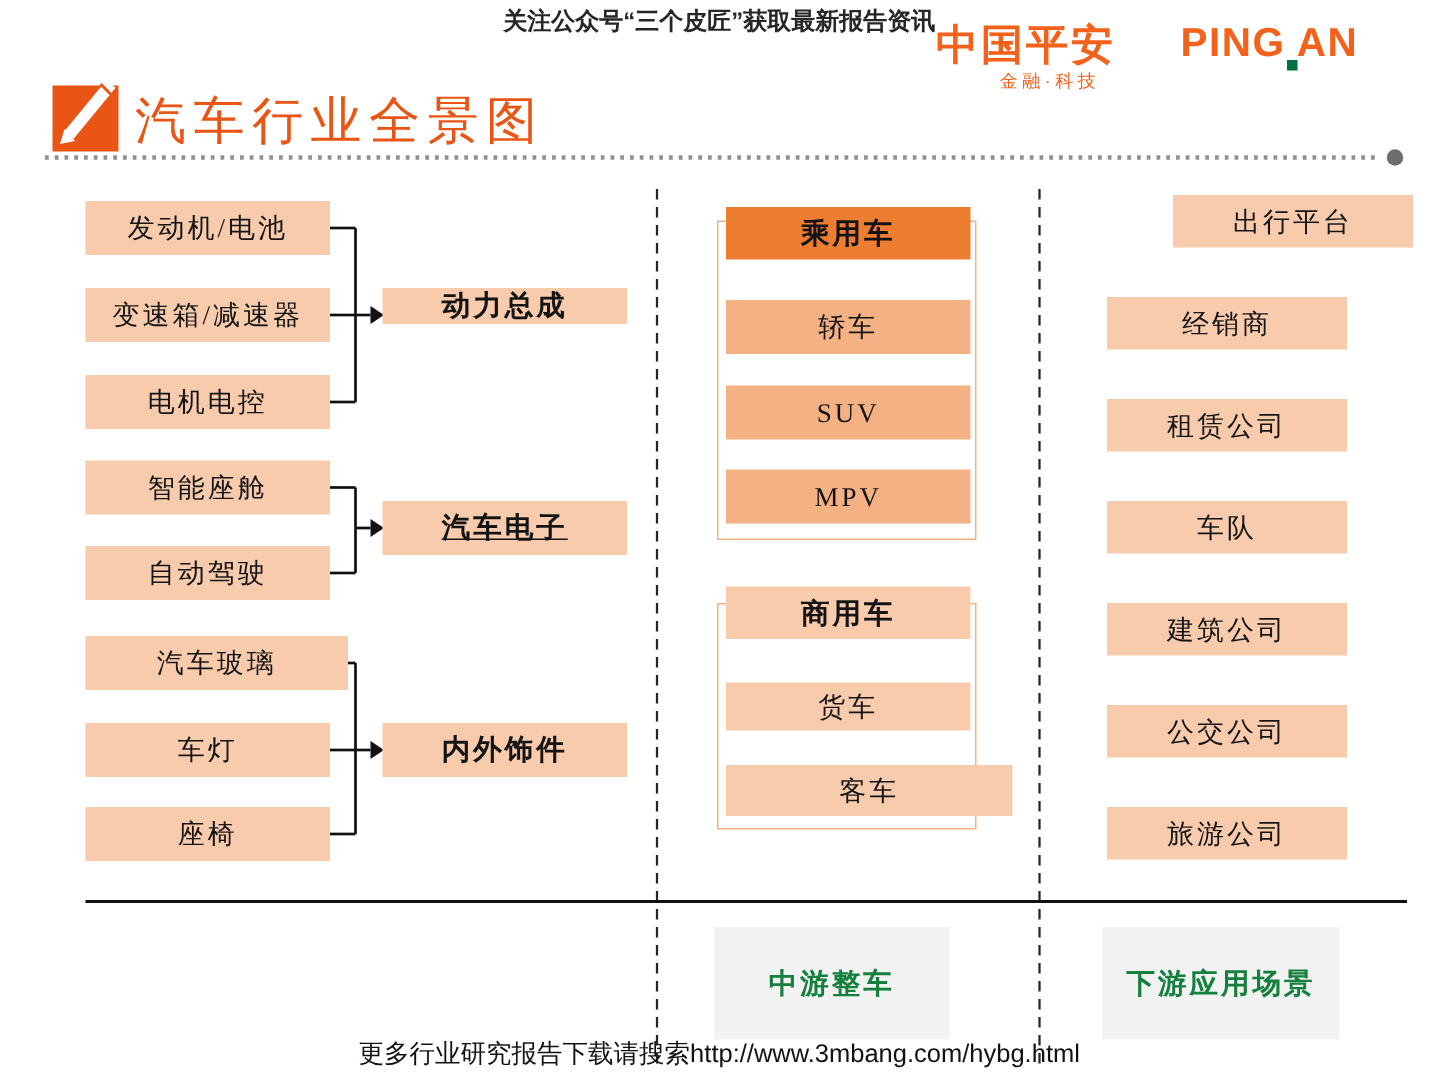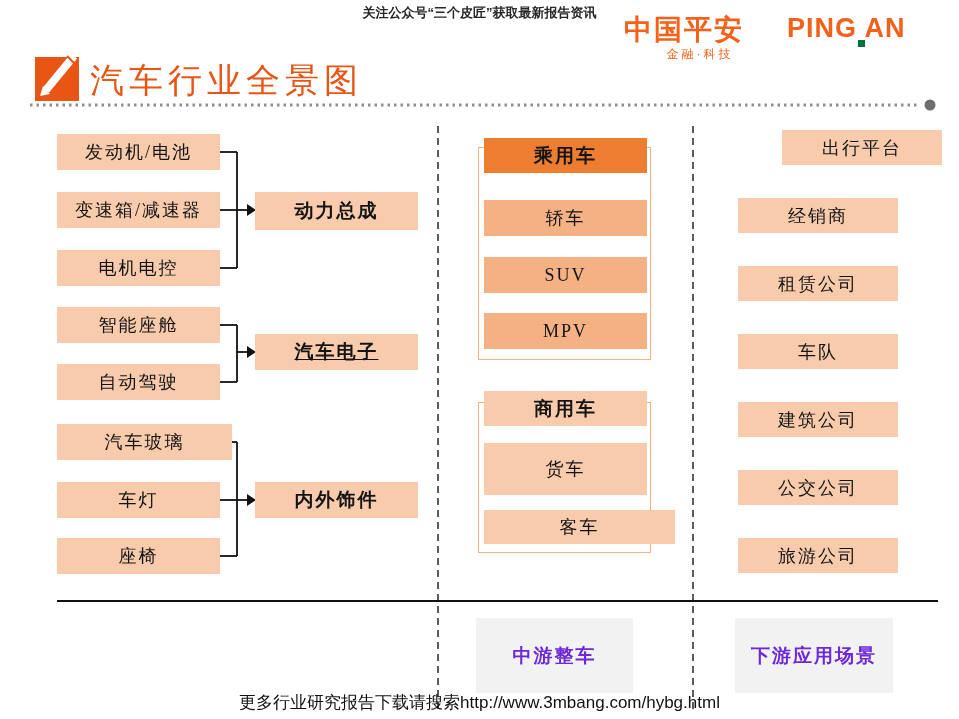--- a/index.html
+++ b/index.html
@@ -7,23 +7,23 @@
         font-family:"Liberation Sans",sans-serif;}
   .abs{position:absolute;}
   .bx{position:absolute;display:flex;align-items:center;justify-content:center;
       font-family:"Liberation Serif",serif;color:#141414;font-size:18px;letter-spacing:2px;}
   .light{background:#F8CBAD;}
   .mid{background:#F4B183;}
   .dark{background:#ED7D31;}
   .bold{font-weight:bold;font-size:19px;}
   .outline{position:absolute;border:1px solid #F4B183;background:transparent;}
   .graybx{position:absolute;background:#F2F2F2;display:flex;align-items:center;justify-content:center;
-      font-family:"Liberation Serif",serif;font-weight:bold;font-size:19px;color:#6d28d9;letter-spacing:2px;}
+      font-family:"Liberation Serif",serif;font-weight:bold;font-size:19px;color:#15803d;letter-spacing:2px;}
   #banner{position:absolute;top:4px;left:0;width:100%;text-align:center;
-      font-size:13px;font-weight:bold;color:#262626;}
+      font-size:16px;font-weight:bold;color:#262626;}
   #logo-cn{position:absolute;left:624px;top:11px;font-size:28px;font-weight:bold;color:#F4611A;letter-spacing:2px;}
   #logo-en{position:absolute;left:787px;top:13px;font-size:27px;font-weight:bold;color:#F4611A;letter-spacing:1px;}
   #logo-green{position:absolute;left:858px;top:40px;width:7px;height:7px;background:#00703C;}
   #logo-sub{position:absolute;left:624px;top:46px;width:152px;text-align:center;
       font-size:12px;color:#F4611A;letter-spacing:3px;}
   #title{position:absolute;left:90px;top:58px;font-size:34px;color:#E95514;
       letter-spacing:5px;font-family:"Liberation Serif",serif;}
   #footer{position:absolute;top:691px;left:0;width:100%;text-align:center;
       font-size:17px;color:#111;}
   svg{display:block;}
@@ -89,33 +89,33 @@
 
   <div class="bx light" style="left:57px;top:134px;width:163px;height:36px;">发动机/电池</div>
   <div class="bx light" style="left:57px;top:192px;width:163px;height:36px;">变速箱/减速器</div>
   <div class="bx light" style="left:57px;top:250px;width:163px;height:36px;">电机电控</div>
   <div class="bx light" style="left:57px;top:307px;width:163px;height:36px;">智能座舱</div>
   <div class="bx light" style="left:57px;top:364px;width:163px;height:36px;">自动驾驶</div>
   <div class="bx light" style="left:57px;top:424px;width:175px;height:36px;">汽车玻璃</div>
   <div class="bx light" style="left:57px;top:482px;width:163px;height:36px;">车灯</div>
   <div class="bx light" style="left:57px;top:538px;width:163px;height:36px;">座椅</div>
 
-  <div class="bx light bold" style="left:255px;top:192px;width:163px;height:38px;">动力总成</div>
+  <div class="bx light bold" style="left:255px;top:192px;width:163px;height:24px;">动力总成</div>
   <div class="bx light bold" style="left:255px;top:334px;width:163px;height:36px;text-decoration:underline;">汽车电子</div>
   <div class="bx light bold" style="left:255px;top:482px;width:163px;height:36px;">内外饰件</div>
 
   <div class="outline" style="left:478px;top:147px;width:171px;height:211px;"></div>
   <div class="bx dark bold" style="left:484px;top:138px;width:163px;height:35px;">乘用车</div>
   <div class="bx mid" style="left:484px;top:200px;width:163px;height:36px;">轿车</div>
   <div class="bx mid" style="left:484px;top:257px;width:163px;height:36px;">SUV</div>
   <div class="bx mid" style="left:484px;top:313px;width:163px;height:36px;">MPV</div>
 
   <div class="outline" style="left:478px;top:402px;width:171px;height:149px;"></div>
   <div class="bx light bold" style="left:484px;top:391px;width:163px;height:35px;">商用车</div>
-  <div class="bx light" style="left:484px;top:443px;width:163px;height:52px;">货车</div>
+  <div class="bx light" style="left:484px;top:455px;width:163px;height:32px;">货车</div>
   <div class="bx light" style="left:484px;top:510px;width:191px;height:34px;">客车</div>
 
   <div class="bx light" style="left:782px;top:130px;width:160px;height:35px;">出行平台</div>
   <div class="bx light" style="left:738px;top:198px;width:160px;height:35px;">经销商</div>
   <div class="bx light" style="left:738px;top:266px;width:160px;height:35px;">租赁公司</div>
   <div class="bx light" style="left:738px;top:402px;width:160px;height:35px;">建筑公司</div>
   <div class="bx light" style="left:738px;top:334px;width:160px;height:35px;">车队</div>
   <div class="bx light" style="left:738px;top:470px;width:160px;height:35px;">公交公司</div>
   <div class="bx light" style="left:738px;top:538px;width:160px;height:35px;">旅游公司</div>
 

